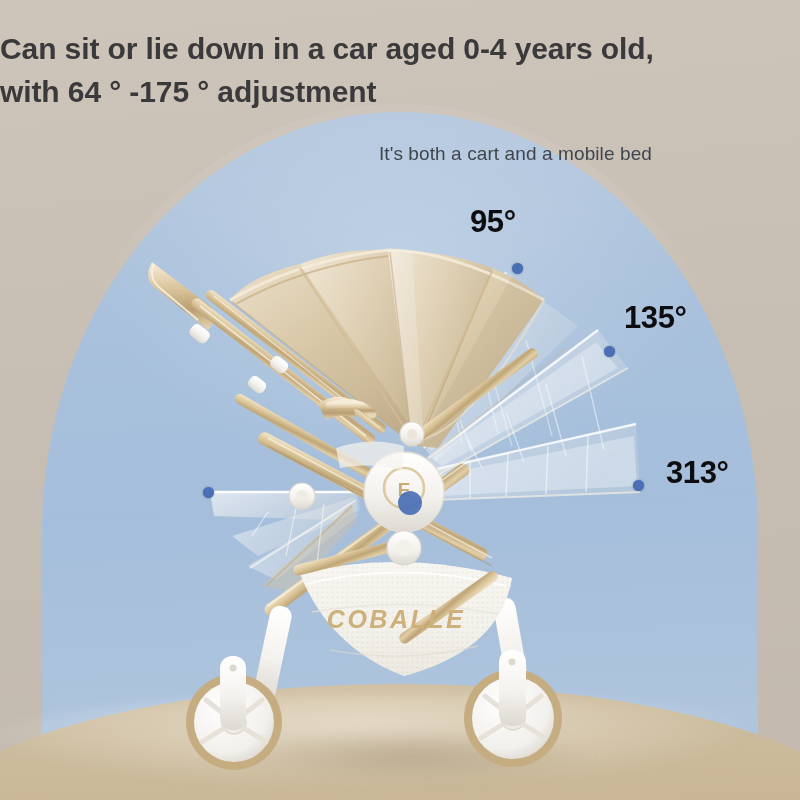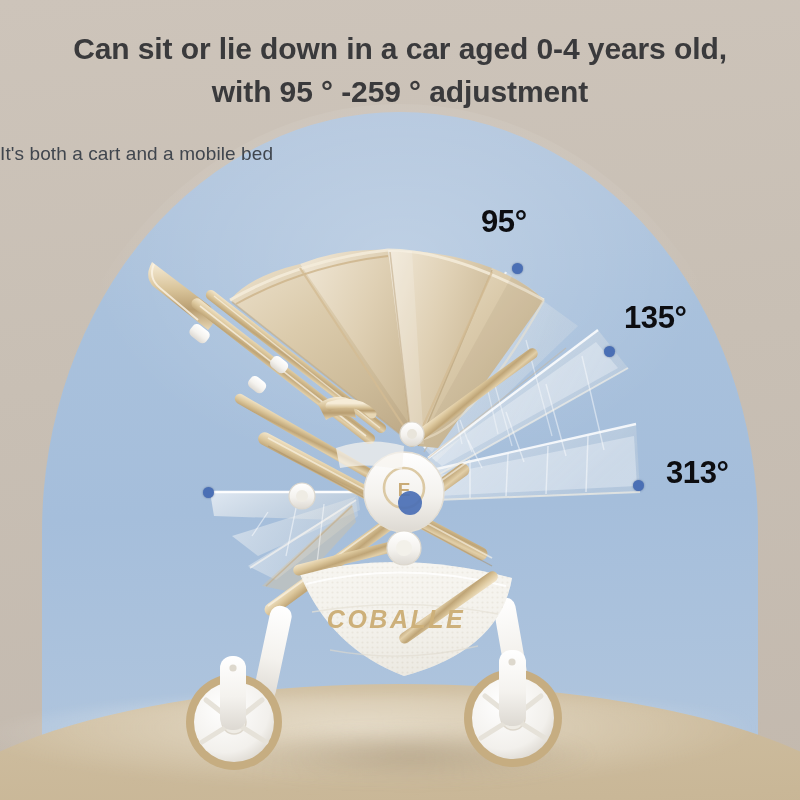--- a/index.html
+++ b/index.html
@@ -43,35 +43,35 @@
     filter:blur(6px);
   }
   #floor-shadow{
     left:150px;top:716px;width:520px;height:78px;border-radius:50%;
     background:radial-gradient(ellipse 50% 50% at 50% 50%,rgba(120,98,66,.30),rgba(120,98,66,0) 72%);
     filter:blur(7px);
   }
 
   
   #headline{
-    left:0;top:28px;width:800px;text-align:center;
+    left:0;top:28px;width:800px;text-align:left;
     font-size:30px;font-weight:700;color:#3a3a3c;line-height:1.42;
     letter-spacing:-.1px;
   }
   #headline .ln{display:block;}
   #subtitle{
-    left:0;top:143px;width:652px;text-align:left;
+    left:0;top:143px;width:652px;text-align:right;
     font-size:19px;font-weight:400;color:#40464e;letter-spacing:.1px;
   }
 
   .angle-label{
     font-size:31px;font-weight:700;color:#0d0d10;letter-spacing:-.4px;
     white-space:nowrap;
   }
-  #lbl-95{left:481px;top:204px;text-align:center;}
+  #lbl-95{left:470px;top:204px;text-align:center;}
   #lbl-135{left:624px;top:300px;text-align:right;}
   #lbl-175{left:666px;top:455px;}
 
   .dot{
     width:11px;height:11px;border-radius:50%;
     background:#4a6fb5;box-shadow:0 0 2px rgba(40,60,110,.55);
   }
   #dot-95{left:512px;top:263px;}
   #dot-135{left:604px;top:346px;}
   #dot-175{left:633px;top:480px;}
@@ -88,21 +88,21 @@
 
   <div class="layer" id="bg-base"></div>
   <div class="layer" id="bg-arch"></div>
   <div class="layer" id="bg-arch-soft"></div>
   <div class="layer" id="bg-floor"></div>
   <div class="layer" id="bg-floor-sheen"></div>
   <div class="layer" id="floor-shadow"></div>
 
   <div class="layer" id="headline">
     <span class="ln">Can sit or lie down in a car aged 0-4 years old,</span>
-    <span class="ln">with 95 ° -259 ° adjustment</span>
+    <span class="ln">with 64 ° -175 ° adjustment</span>
   </div>
   <div class="layer" id="subtitle">It's both a cart and a mobile bed</div>
 
   <div class="layer" id="product">
   <svg width="800" height="800" viewBox="0 0 800 800" xmlns="http://www.w3.org/2000/svg">
     <defs>
       <linearGradient id="gGold" x1="0" y1="0" x2="1" y2="1">
         <stop offset="0" stop-color="#f3e6cb"></stop>
         <stop offset=".30" stop-color="#dcc79c"></stop>
         <stop offset=".55" stop-color="#bfa577"></stop>

